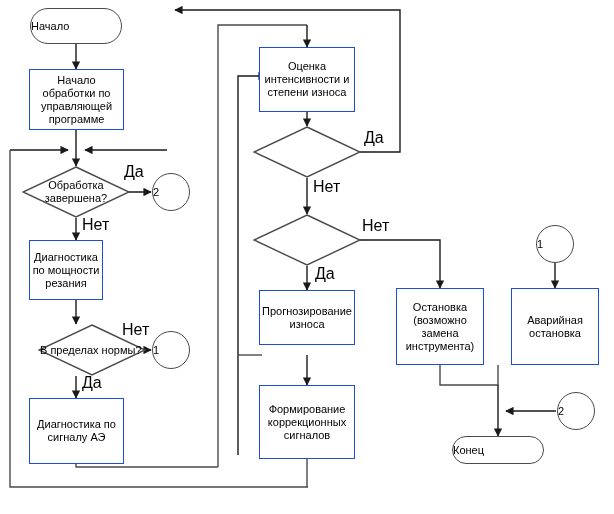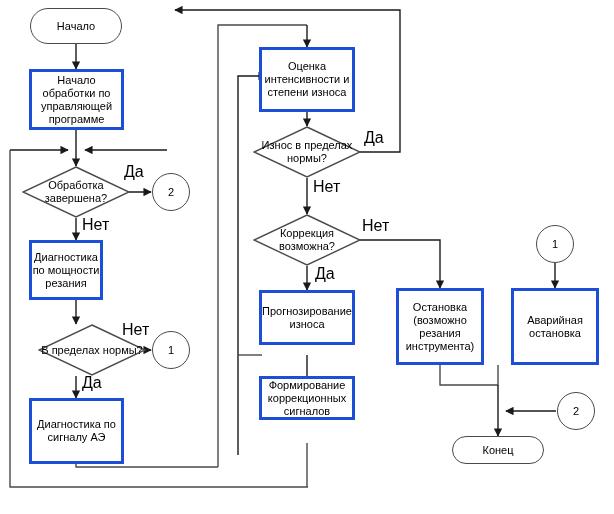--- a/index.html
+++ b/index.html
@@ -22,29 +22,28 @@
     left: 0;
     top: 0;
     width: 614px;
     height: 514px;
   }
   .node {
     position: absolute;
     box-sizing: border-box;
     display: flex;
     align-items: center;
-    justify-content: center;
     text-align: center;
     color: #000000;
     font-size: 11px;
     line-height: 13px;
     background: #ffffff;
   }
   .node-process {
-    border: 3px solid #1d4ed8;
+    border: 1px solid #1d4ed8;
   }
   .node-terminator {
     border: 1px solid #4a4a4a;
     border-radius: 26px;
   }
   .node-connector {
     border: 1px solid #4a4a4a;
     border-radius: 50%;
   }
   .node-decision {
@@ -176,40 +175,38 @@
   </div>
 
   <div class="node node-process" style="left:259px; top:47px; width:96px; height:65px;">
     <span>Оценка интенсивности и степени износа</span>
   </div>
 
   <div class="node node-decision" style="left:253px; top:126px; width:108px; height:52px;">
     <svg class="dec-shape" viewBox="0 0 108 52" preserveAspectRatio="none">
       <polygon points="54,1 107,26 54,51 1,26" fill="#ffffff" stroke="#4a4a4a" stroke-width="1.4" vector-effect="non-scaling-stroke"></polygon>
     </svg>
-    <span class="dec-label">Износ в пределах нормы?</span>
   </div>
 
   <div class="node node-decision" style="left:253px; top:214px; width:108px; height:52px;">
     <svg class="dec-shape" viewBox="0 0 108 52" preserveAspectRatio="none">
       <polygon points="54,1 107,26 54,51 1,26" fill="#ffffff" stroke="#4a4a4a" stroke-width="1.4" vector-effect="non-scaling-stroke"></polygon>
     </svg>
-    <span class="dec-label">Коррекция возможна?</span>
   </div>
 
   <div class="node node-process" style="left:259px; top:290px; width:96px; height:55px;">
     <span>Прогнозирование износа</span>
   </div>
 
-  <div class="node node-process" style="left:259px; top:376px; width:96px; height:44px;">
+  <div class="node node-process" style="left:259px; top:385px; width:96px; height:74px;">
     <span>Формирование коррекционных сигналов</span>
   </div>
 
   <div class="node node-process" style="left:396px; top:288px; width:88px; height:77px;">
-    <span>Остановка (возможно резания инструмента)</span>
+    <span>Остановка (возможно замена инструмента)</span>
   </div>
 
   <div class="node node-connector" style="left:536px; top:225px; width:38px; height:38px;">
     <span>1</span>
   </div>
 
   <div class="node node-process" style="left:511px; top:288px; width:88px; height:77px;">
     <span>Аварийная остановка</span>
   </div>
 

